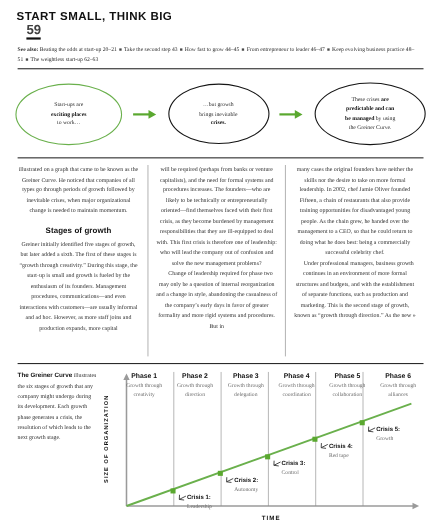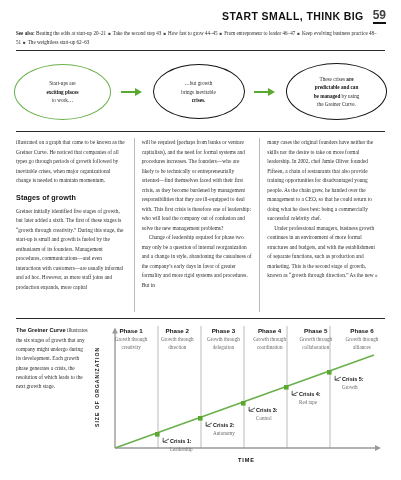--- a/index.html
+++ b/index.html
@@ -7,22 +7,23 @@
     width: 401px; height: 480px;
     background: #ffffff;
     font-family: "Liberation Serif", serif;
     color: #1a1a1a;
     overflow: hidden;
   }
   .page { position: relative; width: 401px; height: 480px; padding: 0; }
 
   
   .header {
-    display: flex; align-items: center; justify-content: flex-end;
+    display: flex; align-items: flex-start; justify-content: flex-end;
     padding: 9px 15px 0 15px;
+    flex-direction: column;
   }
   .header-title {
     font-family: "Liberation Sans", sans-serif;
     font-weight: bold; font-size: 10.5px; letter-spacing: .4px;
     color: #111; text-transform: uppercase;
   }
   .header-page {
     font-family: "Liberation Sans", sans-serif;
     font-weight: bold; font-size: 12px; color: #404040;
     margin-left: 9px; border-bottom: 2px solid #111; line-height: 1.05;
@@ -91,21 +92,21 @@
   .rule-mid { margin: 8px 16px 0 16px; border-bottom: 1.1px solid #2b2b2b; }
   .cols {
     margin: 6px 16px 0 16px;
     display: flex; gap: 0;
     height: 174px;
   }
   .col {
     flex: 1 1 0;
     font-size: 5.35px; line-height: 1.78;
     color: #2e2e2e;
-    text-align: left;
+    text-align: center;
     padding-right: 7px;
     position: relative;
   }
   .col + .col { padding-left: 7px; border-left: .7px solid #b9b9b9; }
   .col p { margin: 0; }
   .col p.ind { text-indent: 7px; }
   .subhead {
     font-family: "Liberation Sans", sans-serif;
     font-weight: bold; font-size: 7.2px; color: #111;
     margin: 6px 0 2px 0; letter-spacing: .1px;

